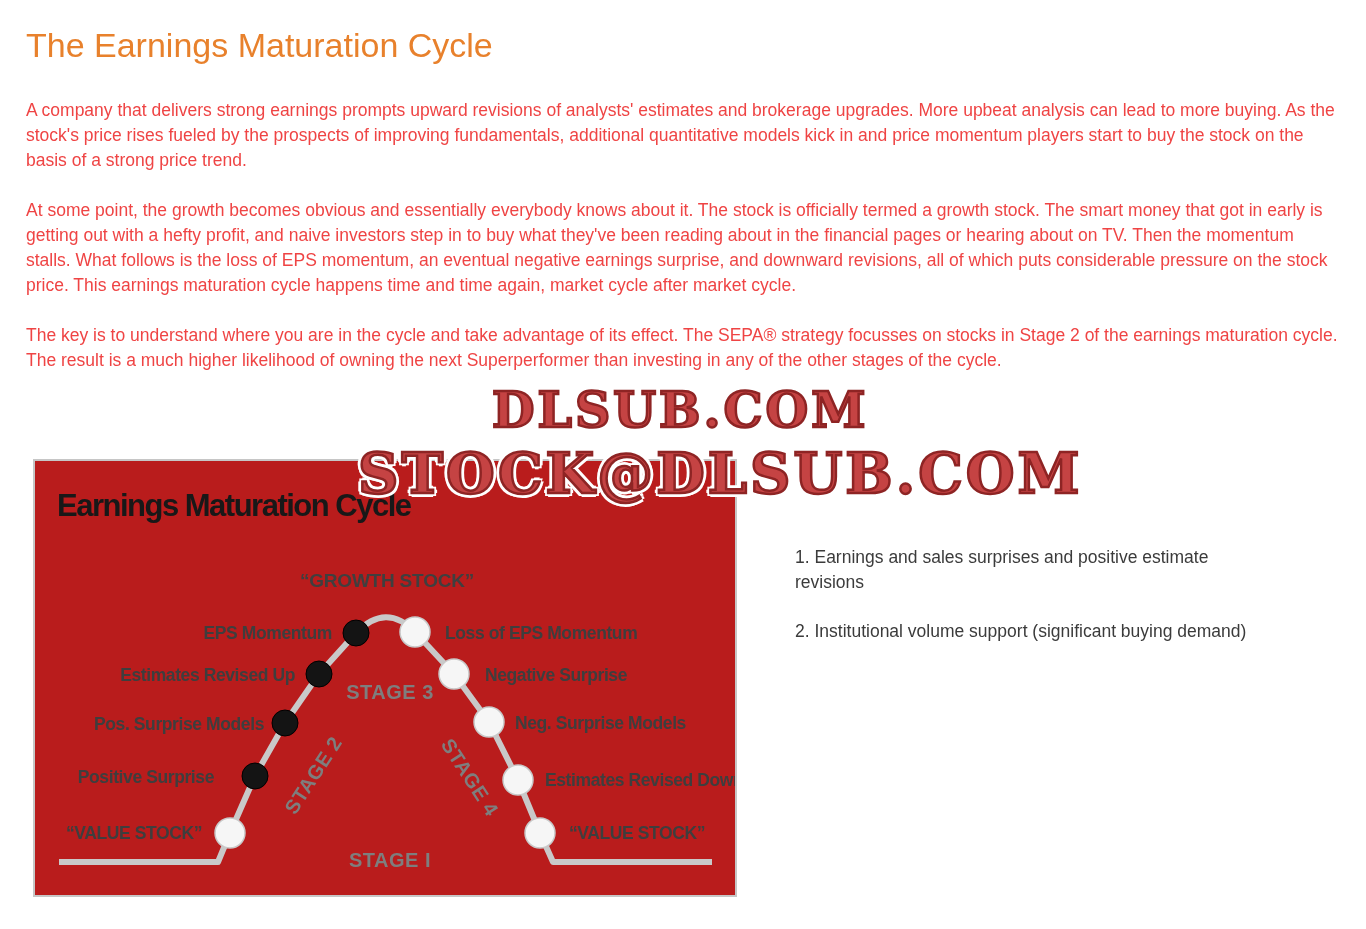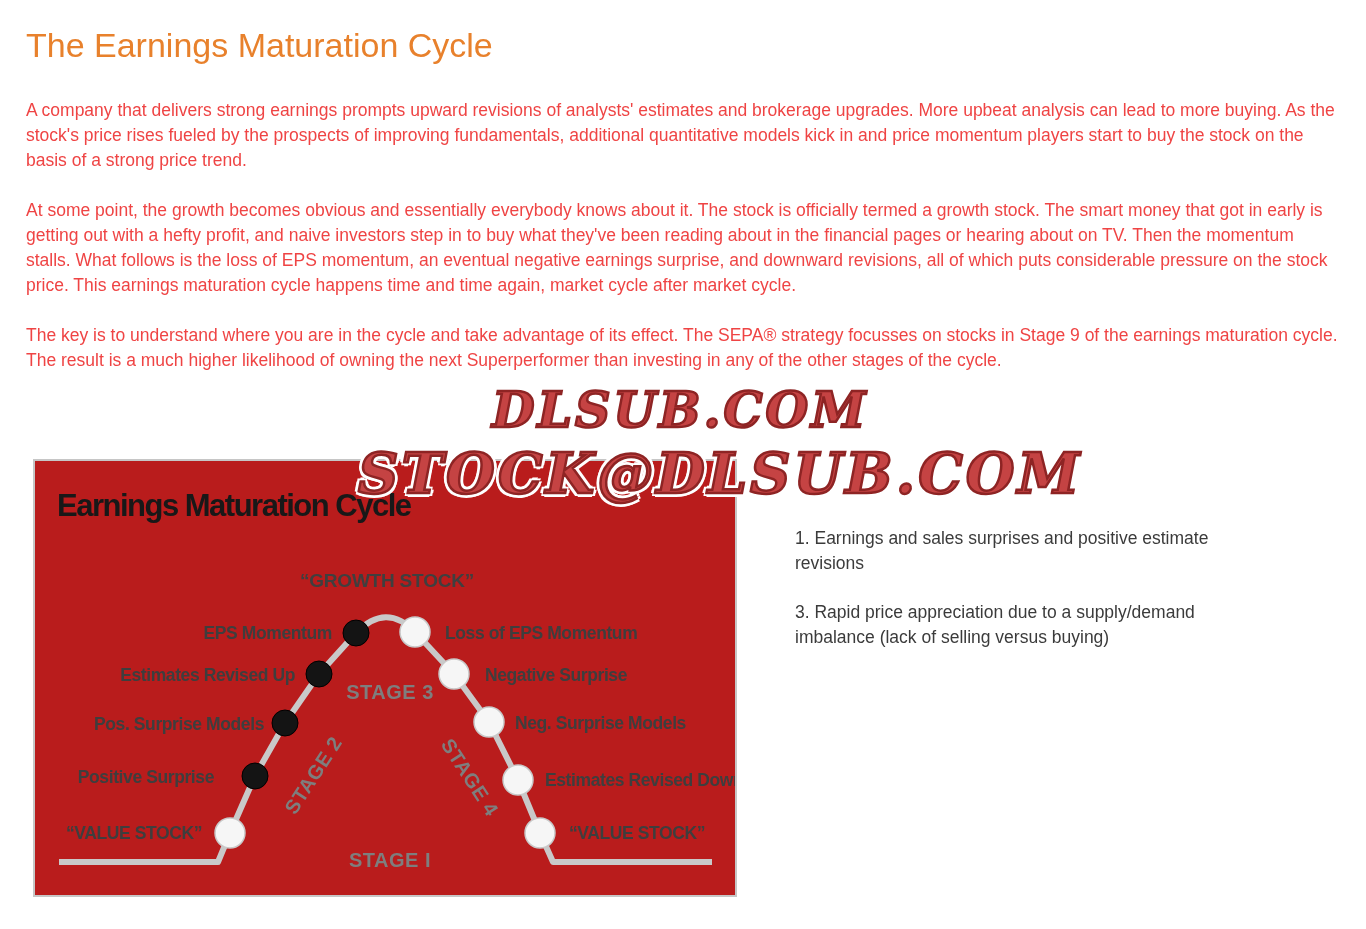--- a/index.html
+++ b/index.html
@@ -45,21 +45,20 @@
     color: #c54343;
     -webkit-text-stroke: 2.5px #8e2424;
     text-shadow:
       -4px 0 0 #ffffff, 4px 0 0 #ffffff,
       0 -4px 0 #ffffff, 0 4px 0 #ffffff,
       -3px -3px 0 #ffffff, 3px -3px 0 #ffffff,
       -3px 3px 0 #ffffff, 3px 3px 0 #ffffff;
     letter-spacing: 3px;
     white-space: nowrap;
     z-index: 6;
-    font-style: italic;
   }
   .wm-top    { left: 492px; top: 381px; font-size: 49px; }
   .wm-bottom { left: 358px; top: 440px; font-size: 56px; }
 
   
   .figure-box {
     position: absolute;
     left: 33px;
     top: 459px;
     width: 704px;
@@ -91,32 +90,32 @@
     font-weight: 700;
     line-height: 21.5px;
     color: #2f2f2f;
   }
   .sepa-item {
     margin: 24px 0 0 0;
     font-size: 17.5px;
     line-height: 25px;
     color: #3b3b3b;
   }
-  .sepa-item.first { margin-top: 29px; }
+  .sepa-item.first { margin-top: 48px; }
 </style>
 </head>
 <body>
 
 <div class="page">
 
   <div class="article">
     <h1 class="article-title">The Earnings Maturation Cycle</h1>
     <p class="para first">A company that delivers strong earnings prompts upward revisions of analysts' estimates and brokerage upgrades. More upbeat analysis can lead to more buying. As the stock's price rises fueled by the prospects of improving fundamentals, additional quantitative models kick in and price momentum players start to buy the stock on the basis of a strong price trend.</p>
     <p class="para">At some point, the growth becomes obvious and essentially everybody knows about it. The stock is officially termed a growth stock. The smart money that got in early is getting out with a hefty profit, and naive investors step in to buy what they've been reading about in the financial pages or hearing about on TV. Then the momentum stalls. What follows is the loss of EPS momentum, an eventual negative earnings surprise, and downward revisions, all of which puts considerable pressure on the stock price. This earnings maturation cycle happens time and time again, market cycle after market cycle.</p>
-    <p class="para">The key is to understand where you are in the cycle and take advantage of its effect. The SEPA® strategy focusses on stocks in Stage 9 of the earnings maturation cycle. The result is a much higher likelihood of owning the next Superperformer than investing in any of the other stages of the cycle.</p>
+    <p class="para">The key is to understand where you are in the cycle and take advantage of its effect. The SEPA® strategy focusses on stocks in Stage 2 of the earnings maturation cycle. The result is a much higher likelihood of owning the next Superperformer than investing in any of the other stages of the cycle.</p>
   </div>
 
   <div class="wm wm-top">DLSUB.COM</div>
   <div class="wm wm-bottom">STOCK@DLSUB.COM</div>
 
   <div class="figure-box">
     <svg width="700" height="434" viewBox="0 0 700 434">
 
       <path class="trend-line" d="M24,401 H183 L195,372 L220,315 L250,262 L284,213 L321,172 Q351,141 380,171 L419,213 L454,261 L483,319 L505,372 L518,401 H677"></path>
 
@@ -150,16 +149,16 @@
 
       <text class="stage-label" x="284" y="318" text-anchor="middle" transform="rotate(-57 284 318)">STAGE 2</text>
       <text class="stage-label" x="355" y="238" text-anchor="middle">STAGE 3</text>
       <text class="stage-label" x="429" y="320" text-anchor="middle" transform="rotate(57 429 320)">STAGE 4</text>
       <text class="stage-label" x="355" y="406" text-anchor="middle">STAGE I</text>
     </svg>
   </div>
 
   <div class="sepa-col">
     <p class="sepa-item first">1. Earnings and sales surprises and positive estimate revisions</p>
-    <p class="sepa-item">3. Rapid price appreciation due to a supply/demand imbalance (lack of selling versus buying)</p>
+    <p class="sepa-item">2. Institutional volume support (significant buying demand)</p>
   </div>
 
 </div>
 
 </body></html>

